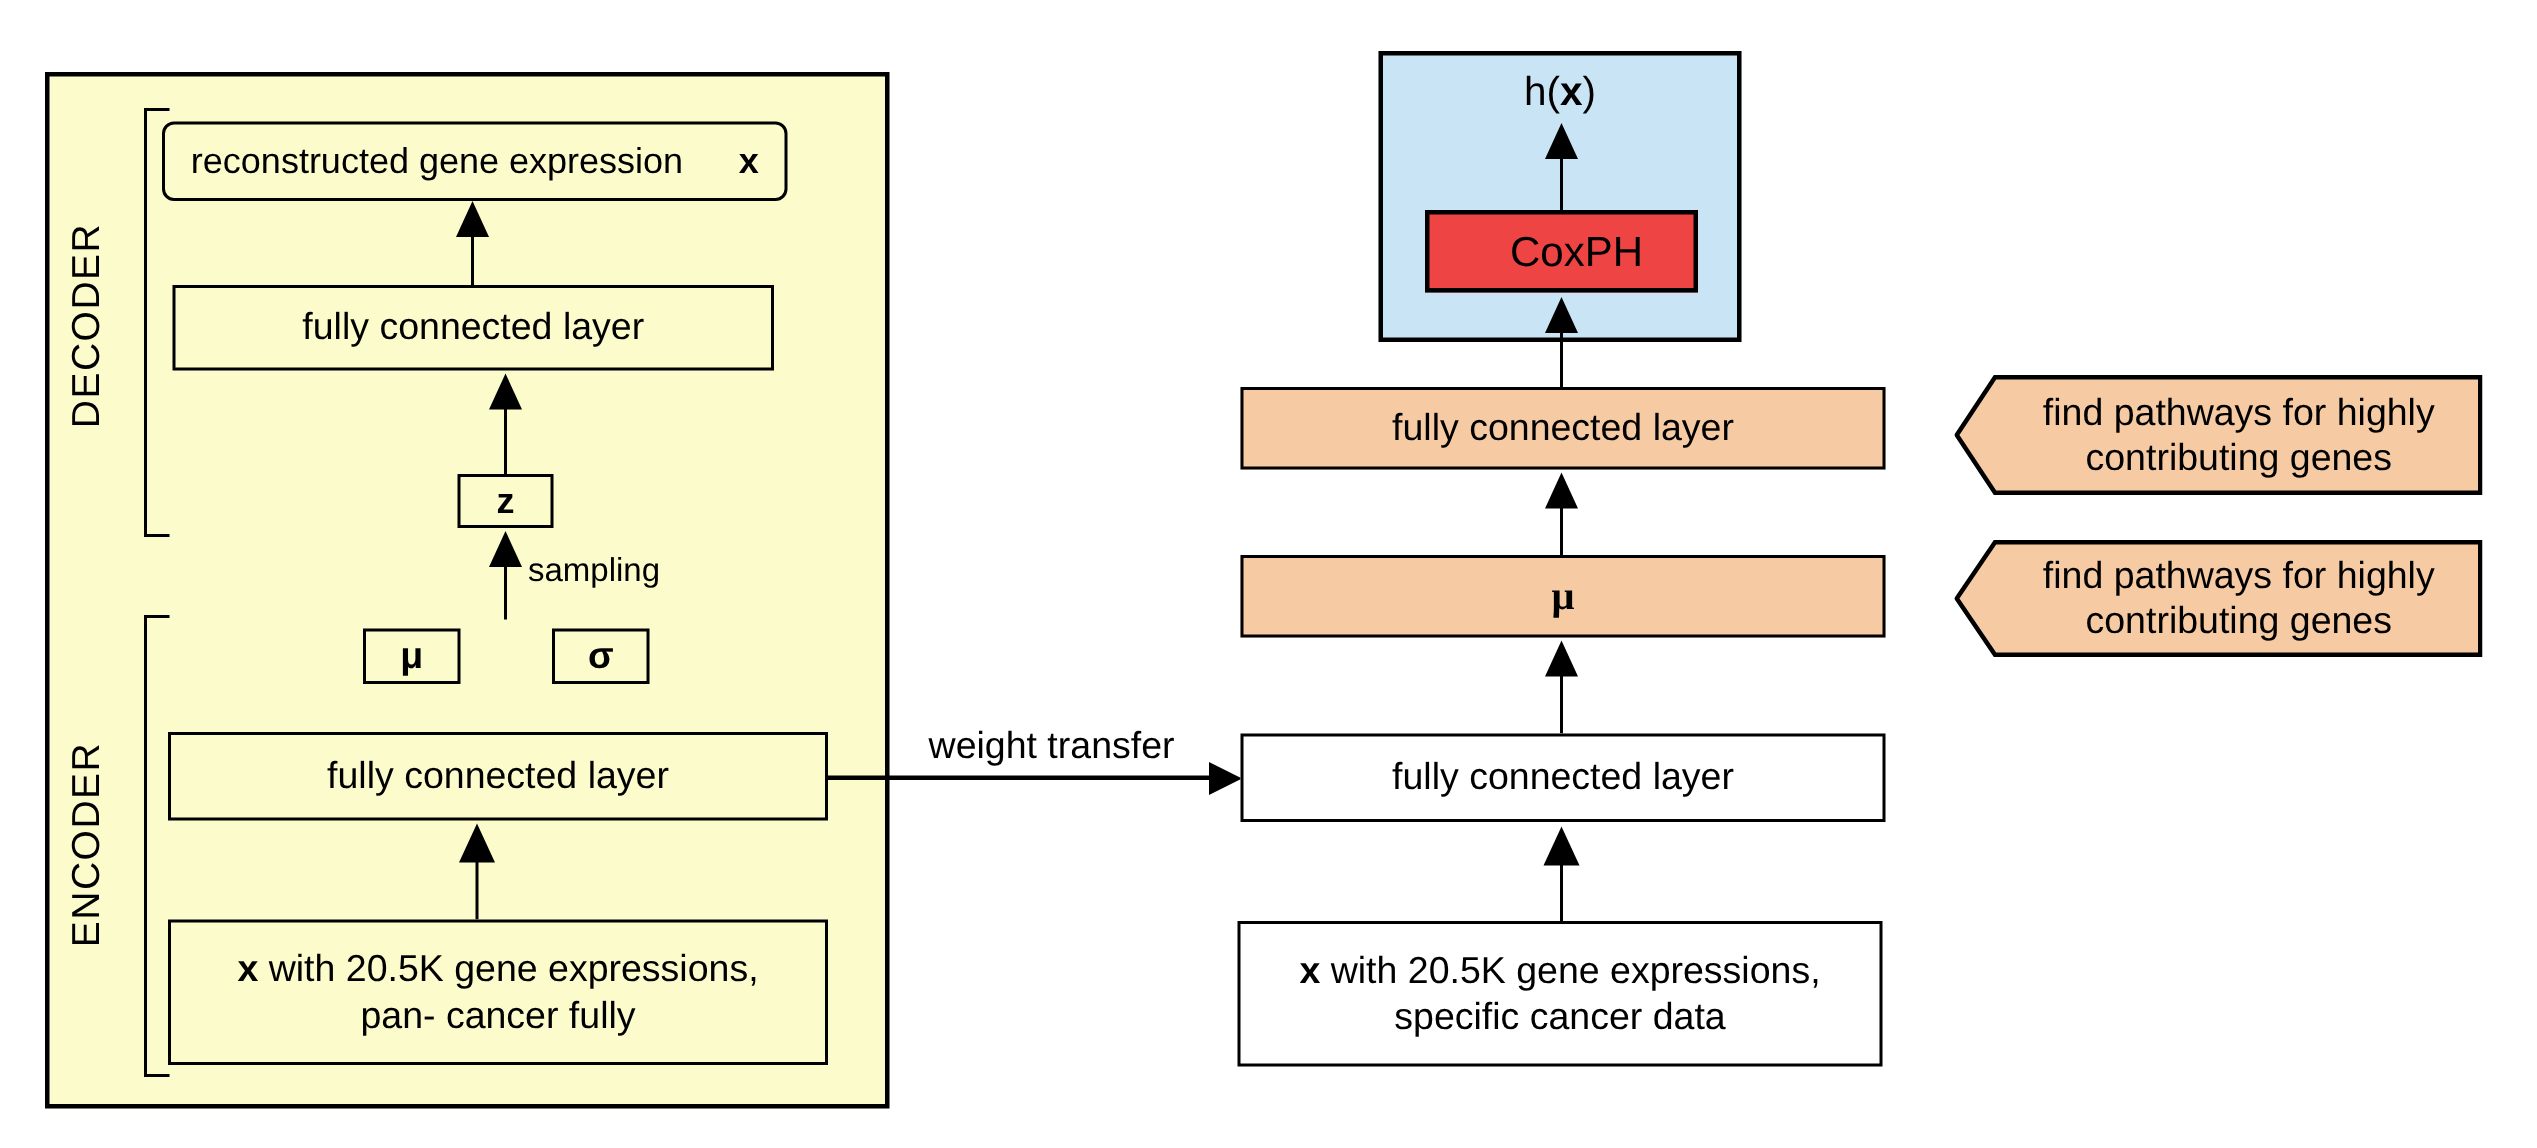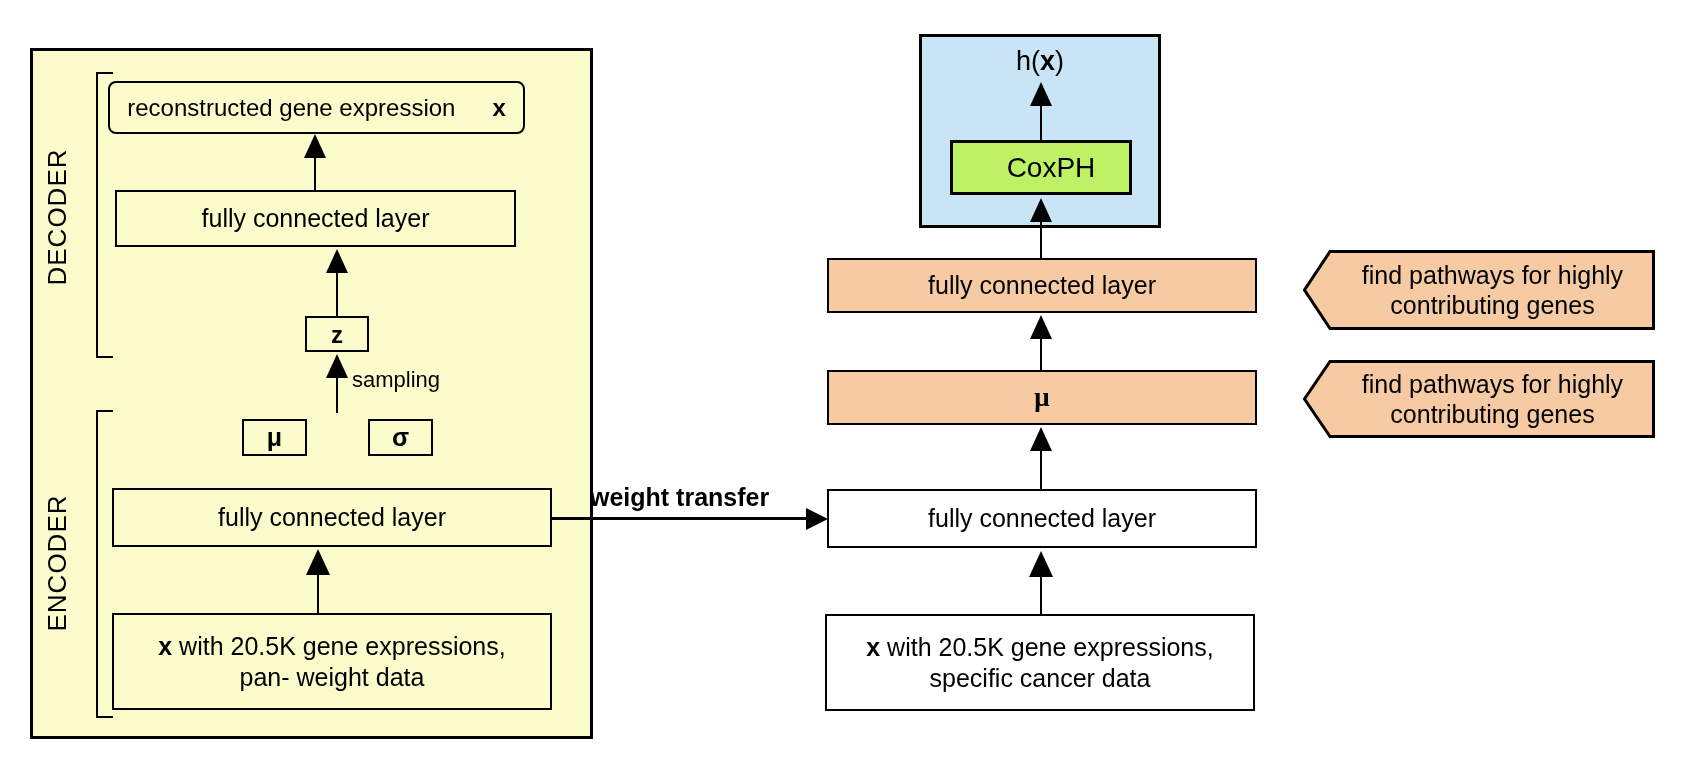--- a/index.html
+++ b/index.html
@@ -14,21 +14,21 @@
   }
   .ybox{background:#FBFBCB;}
   .obox{background:#F6CBA3;}
   .wbox{background:#ffffff;}
   .panel{
     position:absolute;border:3px solid #000;background:#FBFBCB;box-sizing:border-box;
   }
   .bluepanel{
     position:absolute;border:3px solid #000;background:#C9E5F5;box-sizing:border-box;
   }
-  .coxbox{background:#bef264;border-width:3px;font-size:28px;padding-left:20px;}
+  .coxbox{background:#ef4444;border-width:3px;font-size:28px;padding-left:20px;}
   .b{font-weight:bold;}
   .vline{position:absolute;width:2.5px;background:#000;}
   .hline{position:absolute;height:2.5px;background:#000;}
   .tri-up{
     position:absolute;width:0;height:0;
     border-left:11px solid transparent;border-right:11px solid transparent;border-bottom:24px solid #000;
   }
   .tri-up-lg{
     position:absolute;width:0;height:0;
     border-left:12px solid transparent;border-right:12px solid transparent;border-bottom:26px solid #000;
@@ -102,24 +102,24 @@
     <span>fully connected layer</span>
   </div>
 
   <div class="tri-up-lg" style="left:306px;top:549px;"></div>
   <div class="vline" style="left:316.75px;top:573px;height:40px;"></div>
 
   <div class="box ybox two-line" style="left:112px;top:613px;width:440px;height:97px;">
     <div>
       <span class="b">x</span><span> with 20.5K gene expressions,</span>
     </div>
-    <div>pan- weight data</div>
+    <div>pan- cancer fully</div>
   </div>
 
-  <div class="plainlabel" style="left:590px;top:483px;width:215px;text-align:left;font-size:25px;font-weight:bold;">weight transfer</div>
+  <div class="plainlabel" style="left:568px;top:483px;width:215px;text-align:right;font-size:25px;">weight transfer</div>
   <div class="hline" style="left:552px;top:517px;width:256px;"></div>
   <div class="tri-right" style="left:806px;top:508px;"></div>
 
   <div class="bluepanel" style="left:919px;top:34px;width:242px;height:194px;"></div>
 
   <div class="hx" style="left:919px;top:44px;width:242px;height:34px;">
     <span>h(</span>
       <span class="b">x</span>
       <span>)</span>
   </div>

